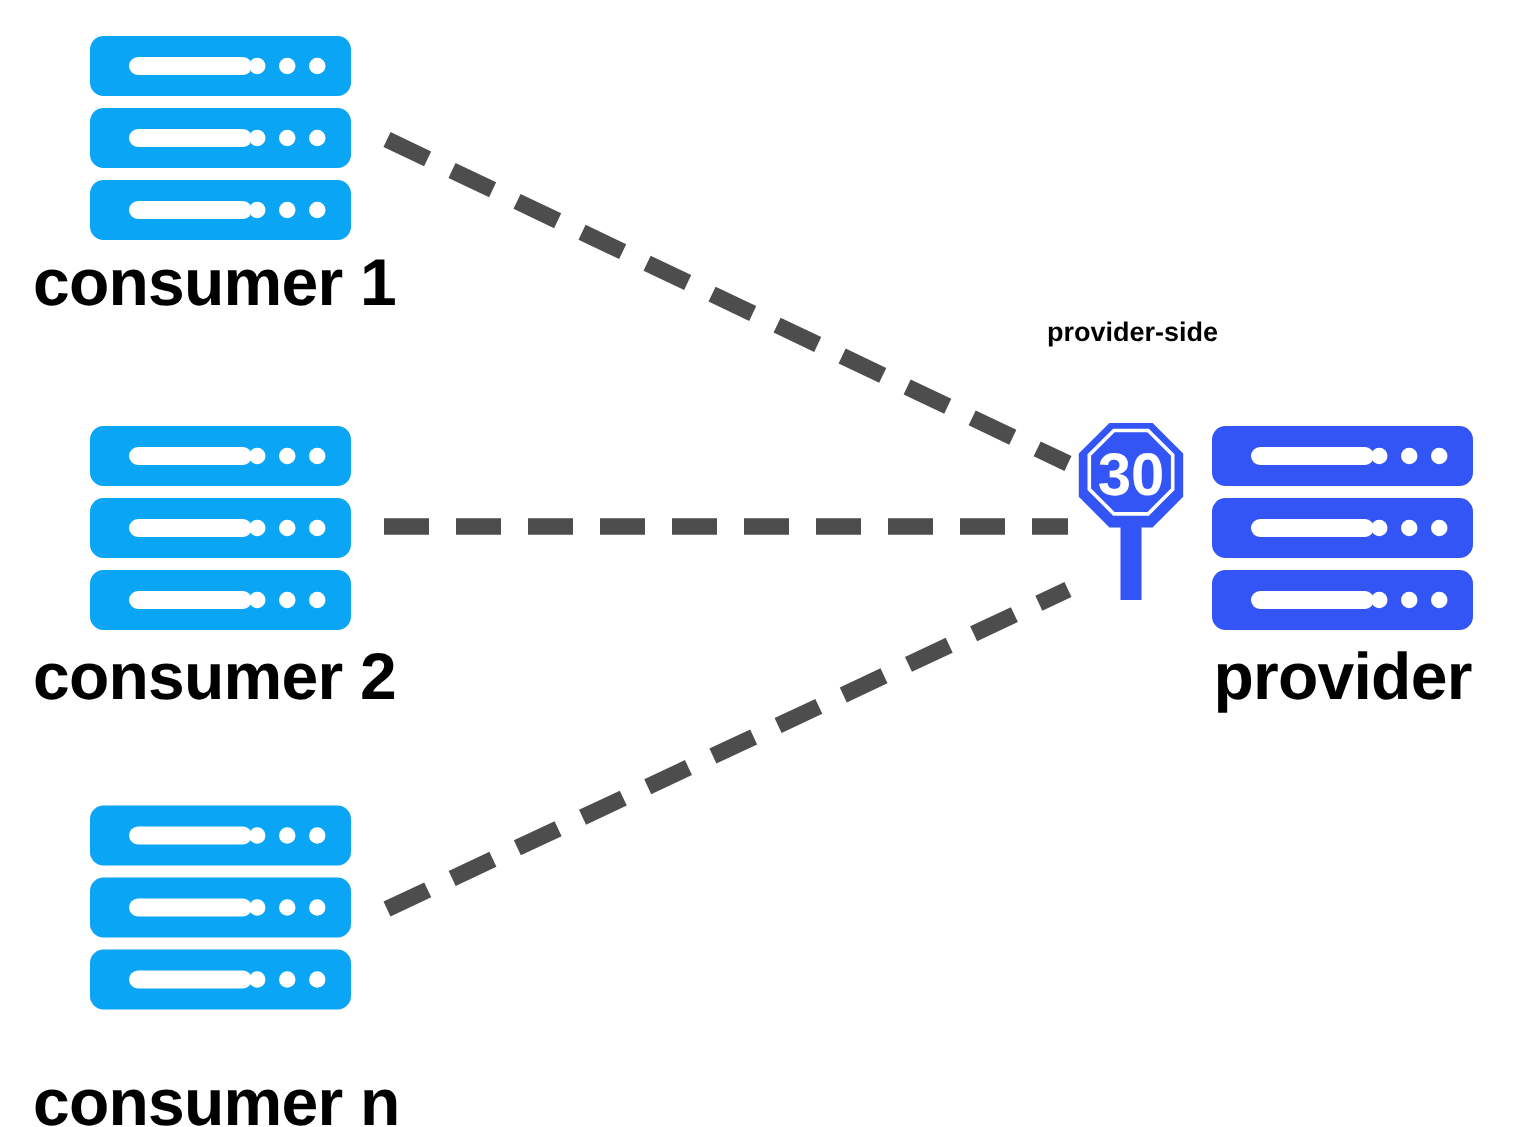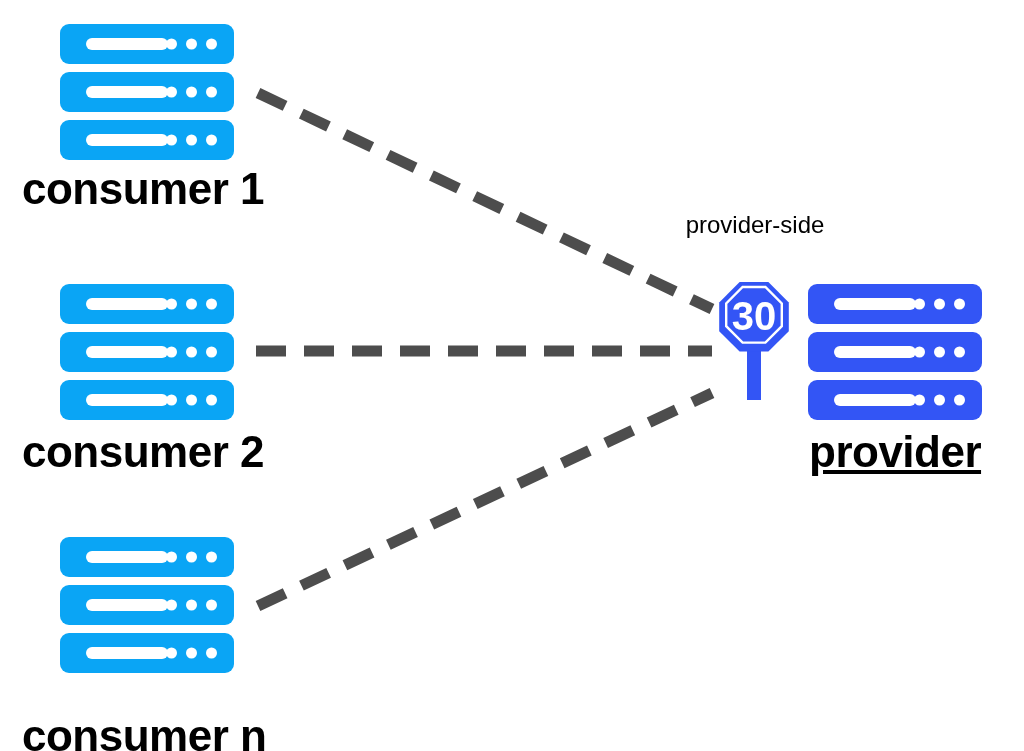--- a/index.html
+++ b/index.html
@@ -65,22 +65,22 @@
     font-size: 44px;
     line-height: 1;
     color: #000000;
     white-space: nowrap;
     letter-spacing: -0.5px;
   }
 
   
   .limiter-caption {
     position: absolute;
-    font-weight: normal;
-    font-size: 24px;
+    font-weight: bold;
+    font-size: 18px;
     line-height: 1.35;
     color: #000000;
     text-align: center;
     white-space: nowrap;
   }
   .limiter-sign {
     position: absolute;
   }
 
   
@@ -218,15 +218,15 @@
     </div>
     <div class="server-rack" style="background:#3355f5;">
       <div class="rack-bar"></div>
       <div class="rack-dots">
         <div class="rack-dot"></div>
           <div class="rack-dot"></div>
           <div class="rack-dot"></div>
       </div>
     </div>
   </div>
-  <div class="node-label" style="left:809px; top:430px;text-decoration:underline;">provider</div>
+  <div class="node-label" style="left:809px; top:430px;">provider</div>
 
 </div>
 
 </body></html>

